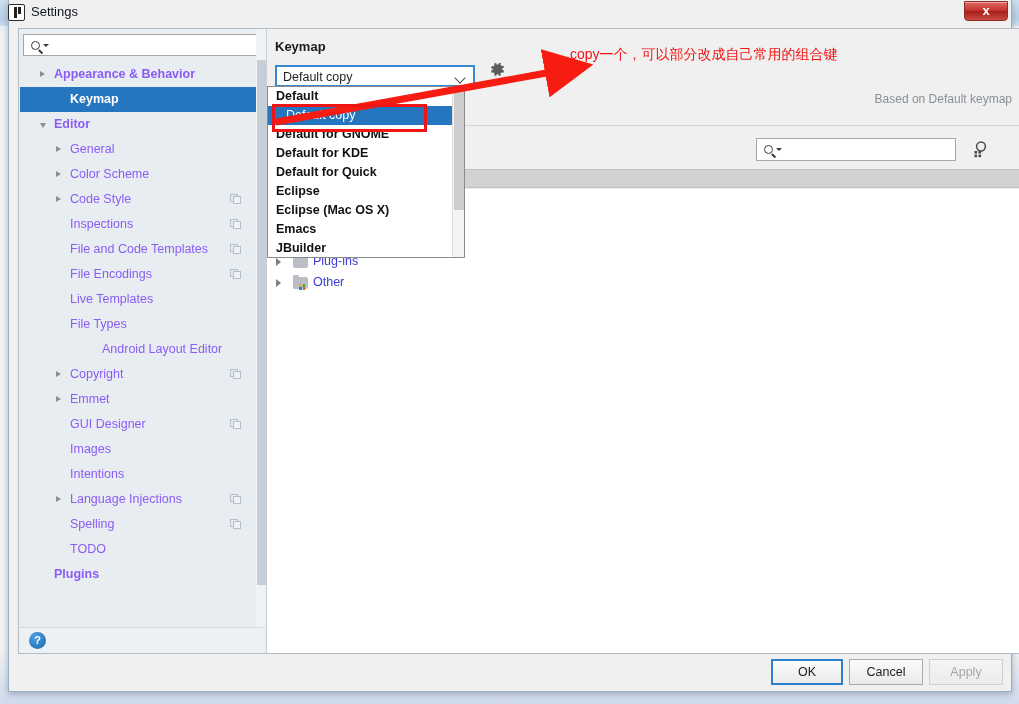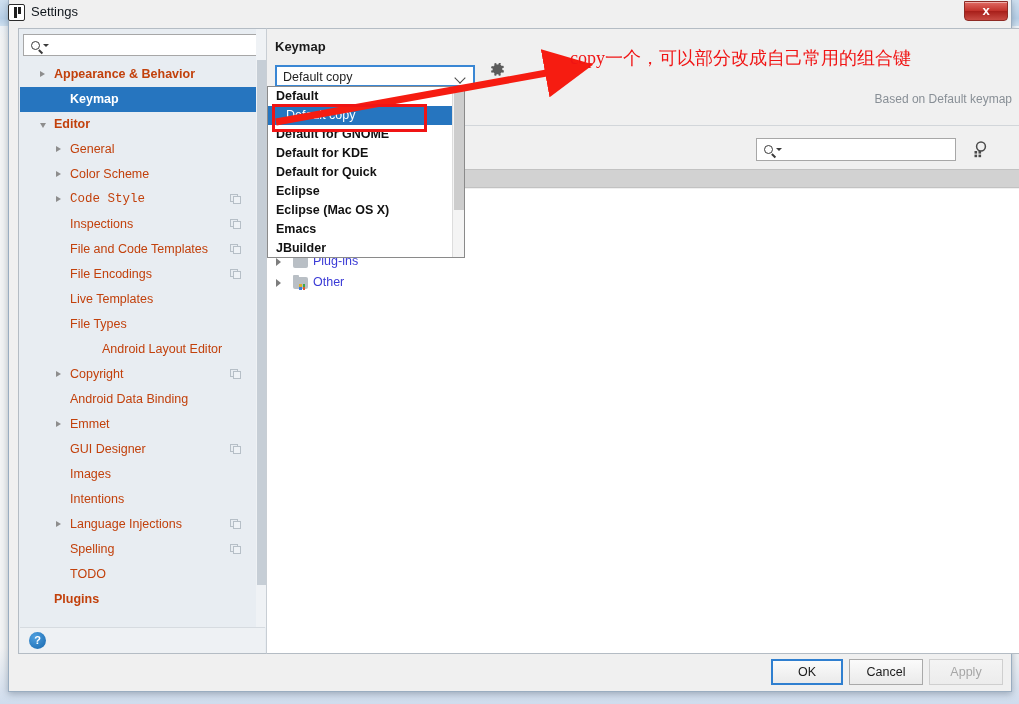--- a/index.html
+++ b/index.html
@@ -85,21 +85,21 @@
     position:absolute; width:0; height:0;
     border-left:3.2px solid transparent; border-right:3.2px solid transparent;
     border-top:3.6px solid #3a3a3a;
   }
   #side-tree{
     position:absolute; left:1px; top:33px; right:10px; bottom:26px;
     overflow:hidden;
   }
   .s-item{
     position:relative; height:25px; line-height:25px;
-    font-size:12.5px; color:#c2410c; white-space:nowrap; cursor:pointer;
+    font-size:12.5px; color:#8b5cf6; white-space:nowrap; cursor:pointer;
   }
   .s-item.sel{ background:#2675bf; color:#fff; }
   .s-item.bold{ font-weight:bold; }
   .s-label{ position:absolute; }
   .s-arrow{
     position:absolute; width:0;height:0;
     border-top:3.8px solid transparent; border-bottom:3.8px solid transparent;
     border-left:5px solid #8d8d8d; top:9px;
   }
   .s-arrow.open{
@@ -216,22 +216,22 @@
     border-left:1px solid #ddd;
   }
   #dd-thumb{
     position:absolute; left:1px; top:0px; width:10px; height:123px; background:#cdcdcd;
   }
 
   
   #anno{ position:absolute; inset:0; pointer-events:none; z-index:60; }
   #anno-text{
     position:absolute; left:570px; top:46px;
-    font-size:18px; color:#f01414; white-space:nowrap;
-    font-family:Liberation Serif, serif;
+    font-size:14px; color:#f01414; white-space:nowrap;
+    font-family:Liberation Sans, sans-serif;
   }
   #redbox{
     position:absolute; left:272px; top:104px; width:155px; height:28px;
     border:3px solid #f01414; z-index:61;
   }
 
   
   #btnbar{
     position:absolute; left:0; right:0; bottom:0; height:37px;
   }
@@ -288,21 +288,21 @@
         <div class="s-item">
           <span class="s-arrow" style="left: 36px;"></span>
           <span class="s-label" style="left: 50px;">General</span>
         </div>
         <div class="s-item">
           <span class="s-arrow" style="left: 36px;"></span>
           <span class="s-label" style="left: 50px;">Color Scheme</span>
         </div>
         <div class="s-item">
           <span class="s-arrow" style="left: 36px;"></span>
-          <span class="s-label" style="left: 50px; font-family: Liberation Mono, monospace;">Code Style</span>
+          <span class="s-label" style="left: 50px;">Code Style</span>
           <span class="copyicon">
             <i></i>
             <i></i>
           </span>
         </div>
         <div class="s-item">
           <span class="s-label" style="left: 50px;">Inspections</span>
           <span class="copyicon">
             <i></i>
             <i></i>
@@ -331,23 +331,20 @@
         <div class="s-item">
           <span class="s-label" style="left: 34px; margin-left: 48px;">Android Layout Editor</span>
         </div>
         <div class="s-item">
           <span class="s-arrow" style="left: 36px;"></span>
           <span class="s-label" style="left: 50px;">Copyright</span>
           <span class="copyicon">
             <i></i>
             <i></i>
           </span>
-        </div>
-        <div class="s-item">
-          <span class="s-label" style="left: 50px;">Android Data Binding</span>
         </div>
         <div class="s-item">
           <span class="s-arrow" style="left: 36px;"></span>
           <span class="s-label" style="left: 50px;">Emmet</span>
         </div>
         <div class="s-item">
           <span class="s-label" style="left: 50px;">GUI Designer</span>
           <span class="copyicon">
             <i></i>
             <i></i>

